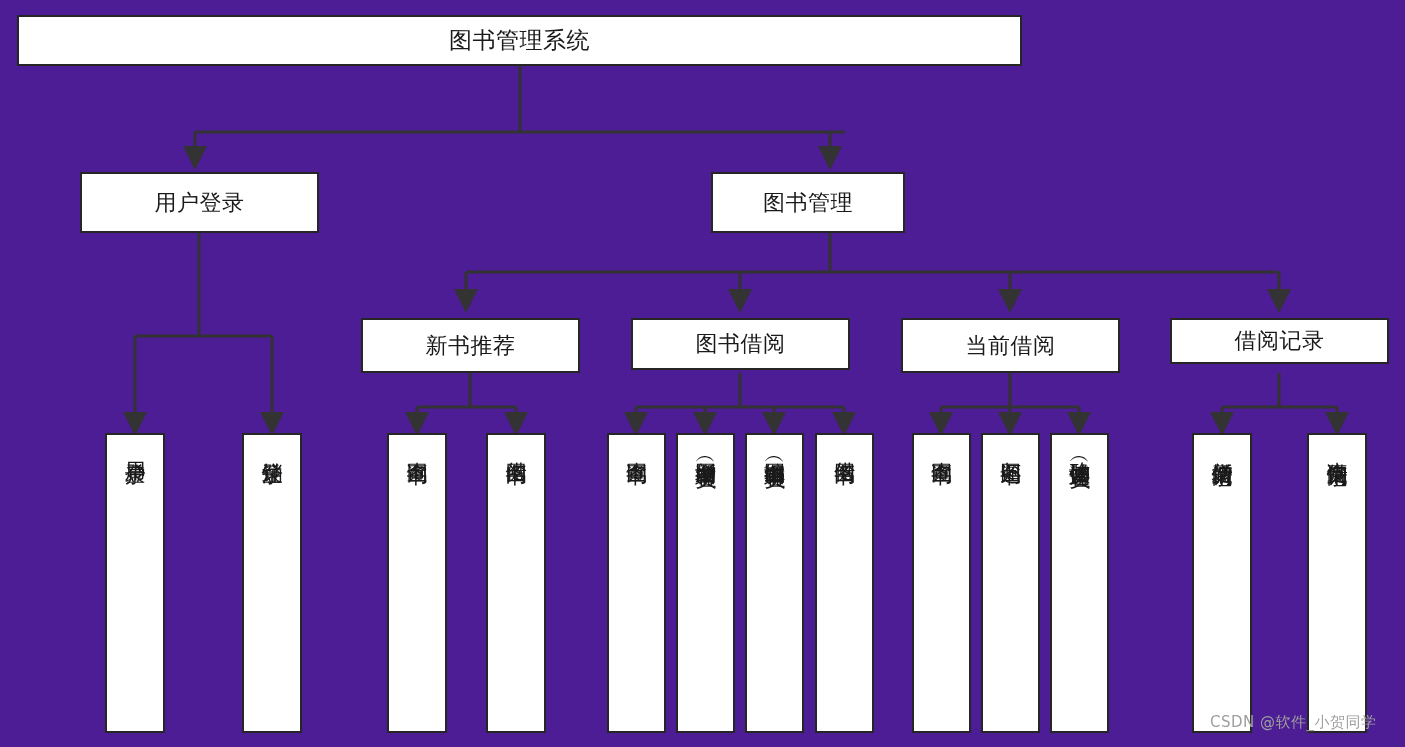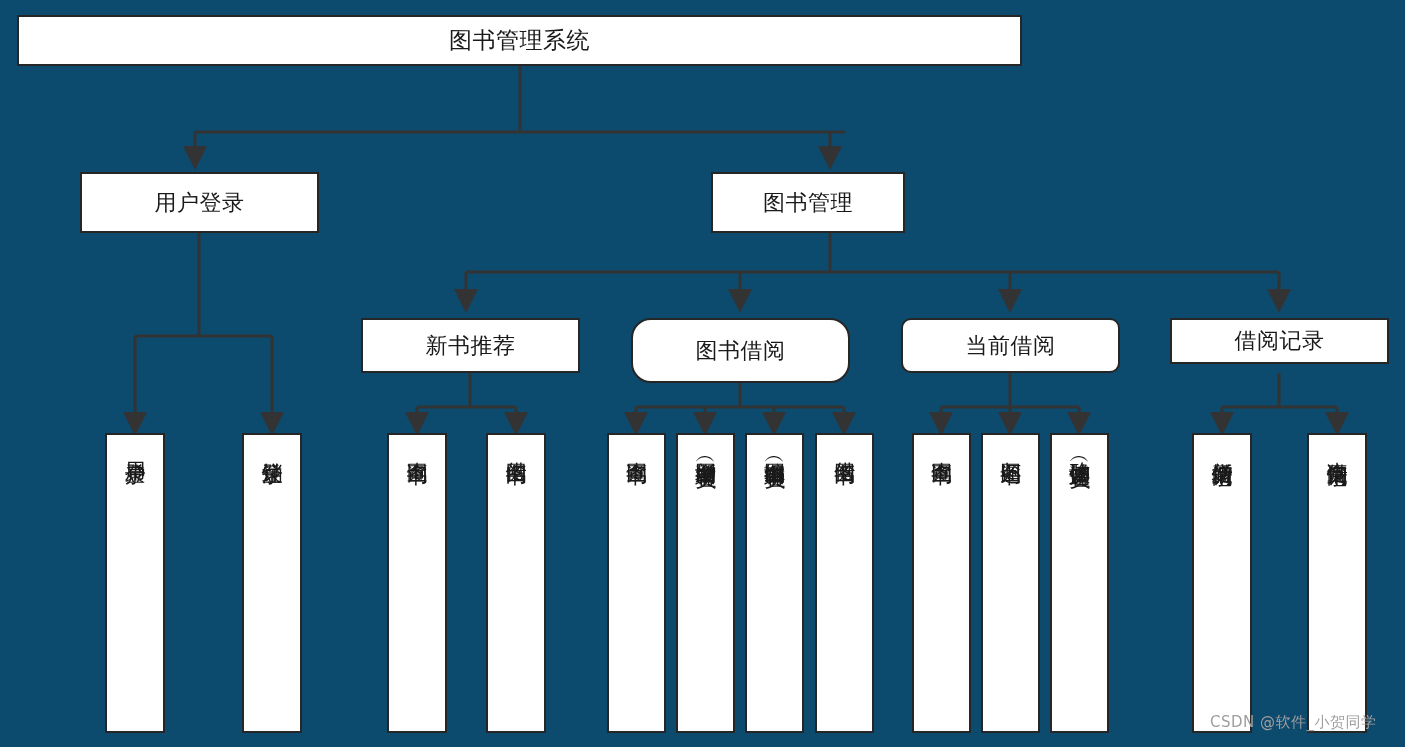--- a/index.html
+++ b/index.html
@@ -7,21 +7,21 @@
     padding: 0;
     background: #ffffff;
   }
   body {
     font-family: "DejaVu Sans", "Liberation Sans", sans-serif;
   }
   #canvas {
     position: relative;
     width: 1405px;
     height: 747px;
-    background: #0c4a6e;
+    background: #4c1d95;
     overflow: hidden;
   }
   svg#edges {
     position: absolute;
     left: 0;
     top: 0;
     width: 1405px;
     height: 747px;
   }
   .node {
@@ -129,24 +129,24 @@
   <div class="node" style="left:80px; top:172px; width:239px; height:61px;">
     <span class="label">用户登录</span>
   </div>
   <div class="node" style="left:711px; top:172px; width:194px; height:61px;">
     <span class="label">图书管理</span>
   </div>
 
   <div class="node" style="left:361px; top:318px; width:219px; height:55px;">
     <span class="label">新书推荐</span>
   </div>
-  <div class="node" style="left:631px; top:318px; width:219px; height:65px;border-radius:20px;">
+  <div class="node" style="left:631px; top:318px; width:219px; height:52px;">
     <span class="label">图书借阅</span>
   </div>
-  <div class="node" style="left:901px; top:318px; width:219px; height:55px;border-radius:10px;">
+  <div class="node" style="left:901px; top:318px; width:219px; height:55px;">
     <span class="label">当前借阅</span>
   </div>
   <div class="node" style="left:1170px; top:318px; width:219px; height:46px;">
     <span class="label">借阅记录</span>
   </div>
 
   <div class="node vertical" style="left:105px; top:433px; width:60px; height:300px;">
     <span class="label">用户登录</span>
   </div>
   <div class="node vertical" style="left:242px; top:433px; width:60px; height:300px;">

